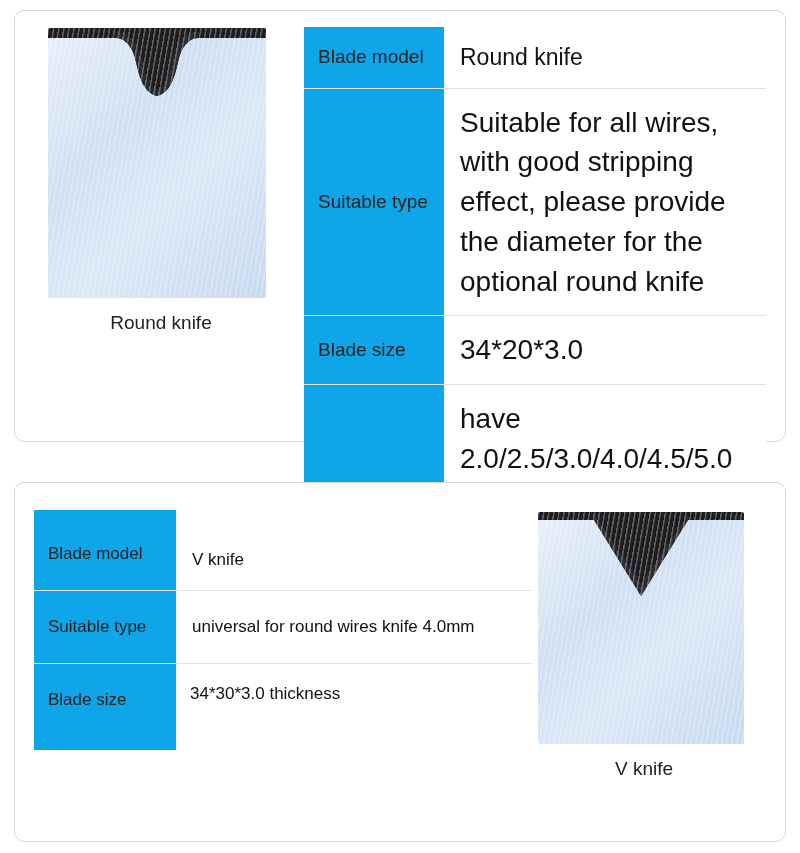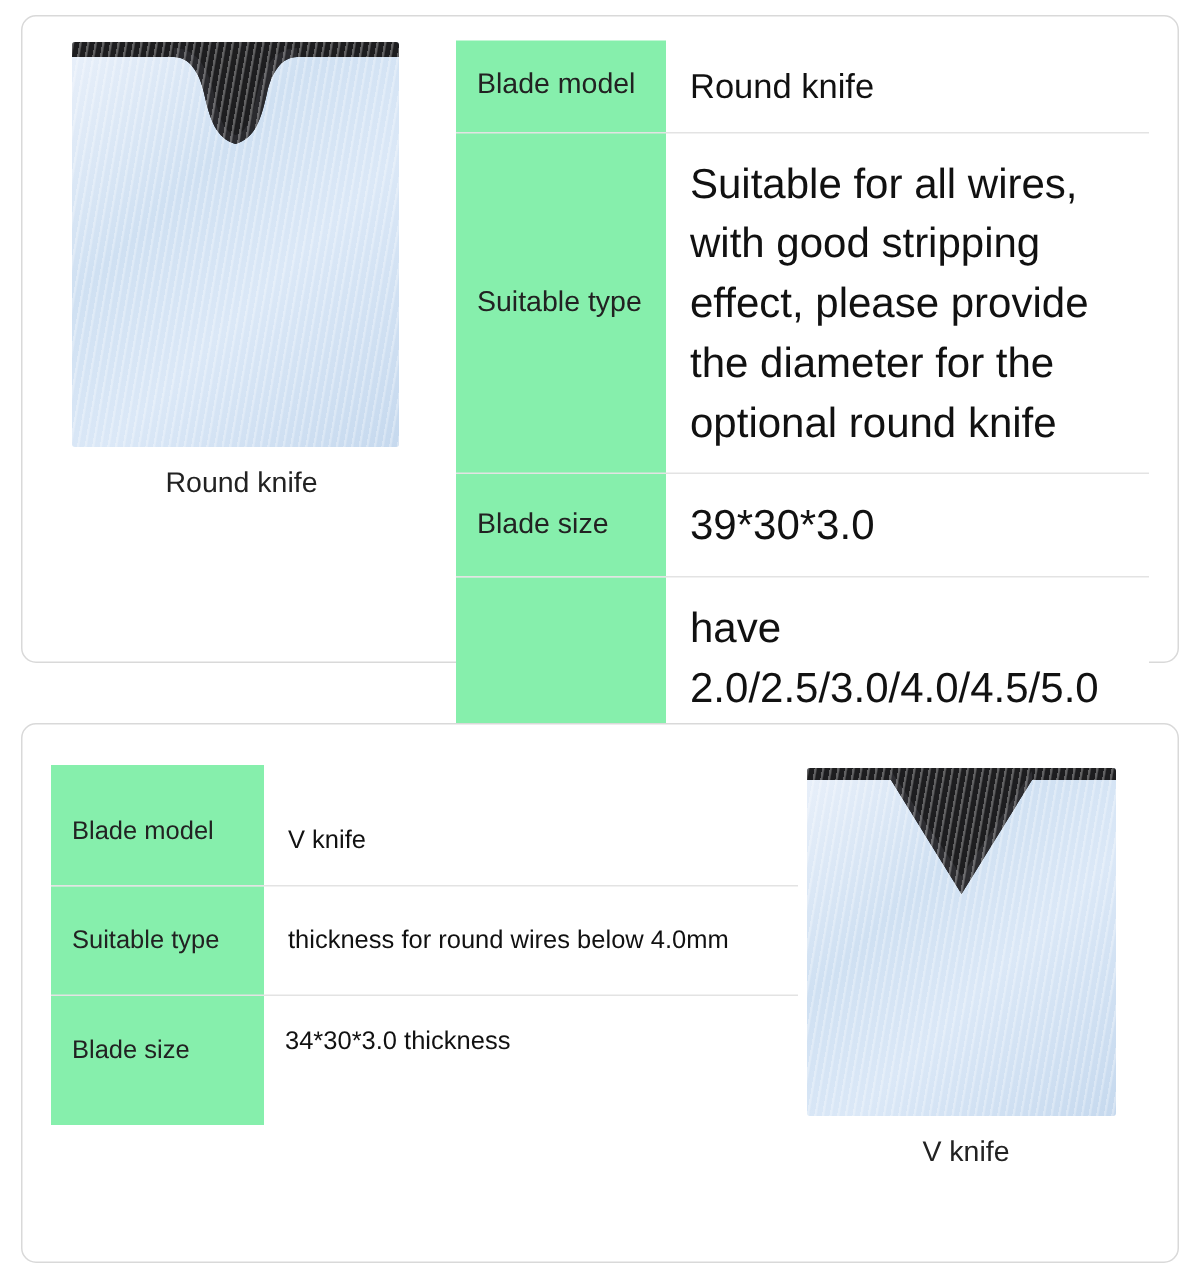--- a/index.html
+++ b/index.html
@@ -89,21 +89,21 @@
     table-layout: fixed;
   }
   .spec-row { display: table-row; }
   .spec-label, .spec-value {
     display: table-cell;
     vertical-align: middle;
     border-bottom: 1px solid #e3e3e3;
     box-sizing: border-box;
   }
   .spec-label {
-    background: #86efac;
+    background: #0ea5e9;
     color: #222;
     padding: 16px 0 16px 14px;
   }
   .spec-value {
     background: #ffffff;
     color: #111;
     padding: 14px 14px 14px 16px;
   }
   .spec-row:last-child .spec-label,
   .spec-row:last-child .spec-value {
@@ -152,38 +152,38 @@
   <div class="spec-row">
     <div class="spec-label">Blade model</div>
     <div class="spec-value">Round knife</div>
   </div>
   <div class="spec-row">
     <div class="spec-label">Suitable type</div>
     <div class="spec-value">Suitable for all wires, with good stripping effect, please provide the diameter for the optional round knife</div>
   </div>
   <div class="spec-row">
     <div class="spec-label">Blade size</div>
-    <div class="spec-value">39*30*3.0</div>
+    <div class="spec-value">34*20*3.0</div>
   </div>
   <div class="spec-row">
     <div class="spec-label">Round type</div>
     <div class="spec-value">have 2.0/2.5/3.0/4.0/4.5/5.0 /5.5/6.0/6.5/7.0/7.5/8.0/ 8.5/9.0/10/11/12 round knife</div>
   </div>
 </div>
 
 <div class="card card-bottom"></div>
 
 <div class="spec-table" id="v-spec-table">
   <div class="spec-row">
     <div class="spec-label">Blade model</div>
     <div class="spec-value">V knife</div>
   </div>
   <div class="spec-row">
     <div class="spec-label">Suitable type</div>
-    <div class="spec-value">thickness for round wires below 4.0mm</div>
+    <div class="spec-value">universal for round wires knife 4.0mm</div>
   </div>
   <div class="spec-row">
     <div class="spec-label">Blade size</div>
     <div class="spec-value">34*30*3.0 thickness</div>
   </div>
 </div>
 
 <div class="img-wrap" id="v-knife-wrap">
   <div class="knife-img">
     <svg class="notch" viewBox="0 0 206 232" preserveAspectRatio="none">

